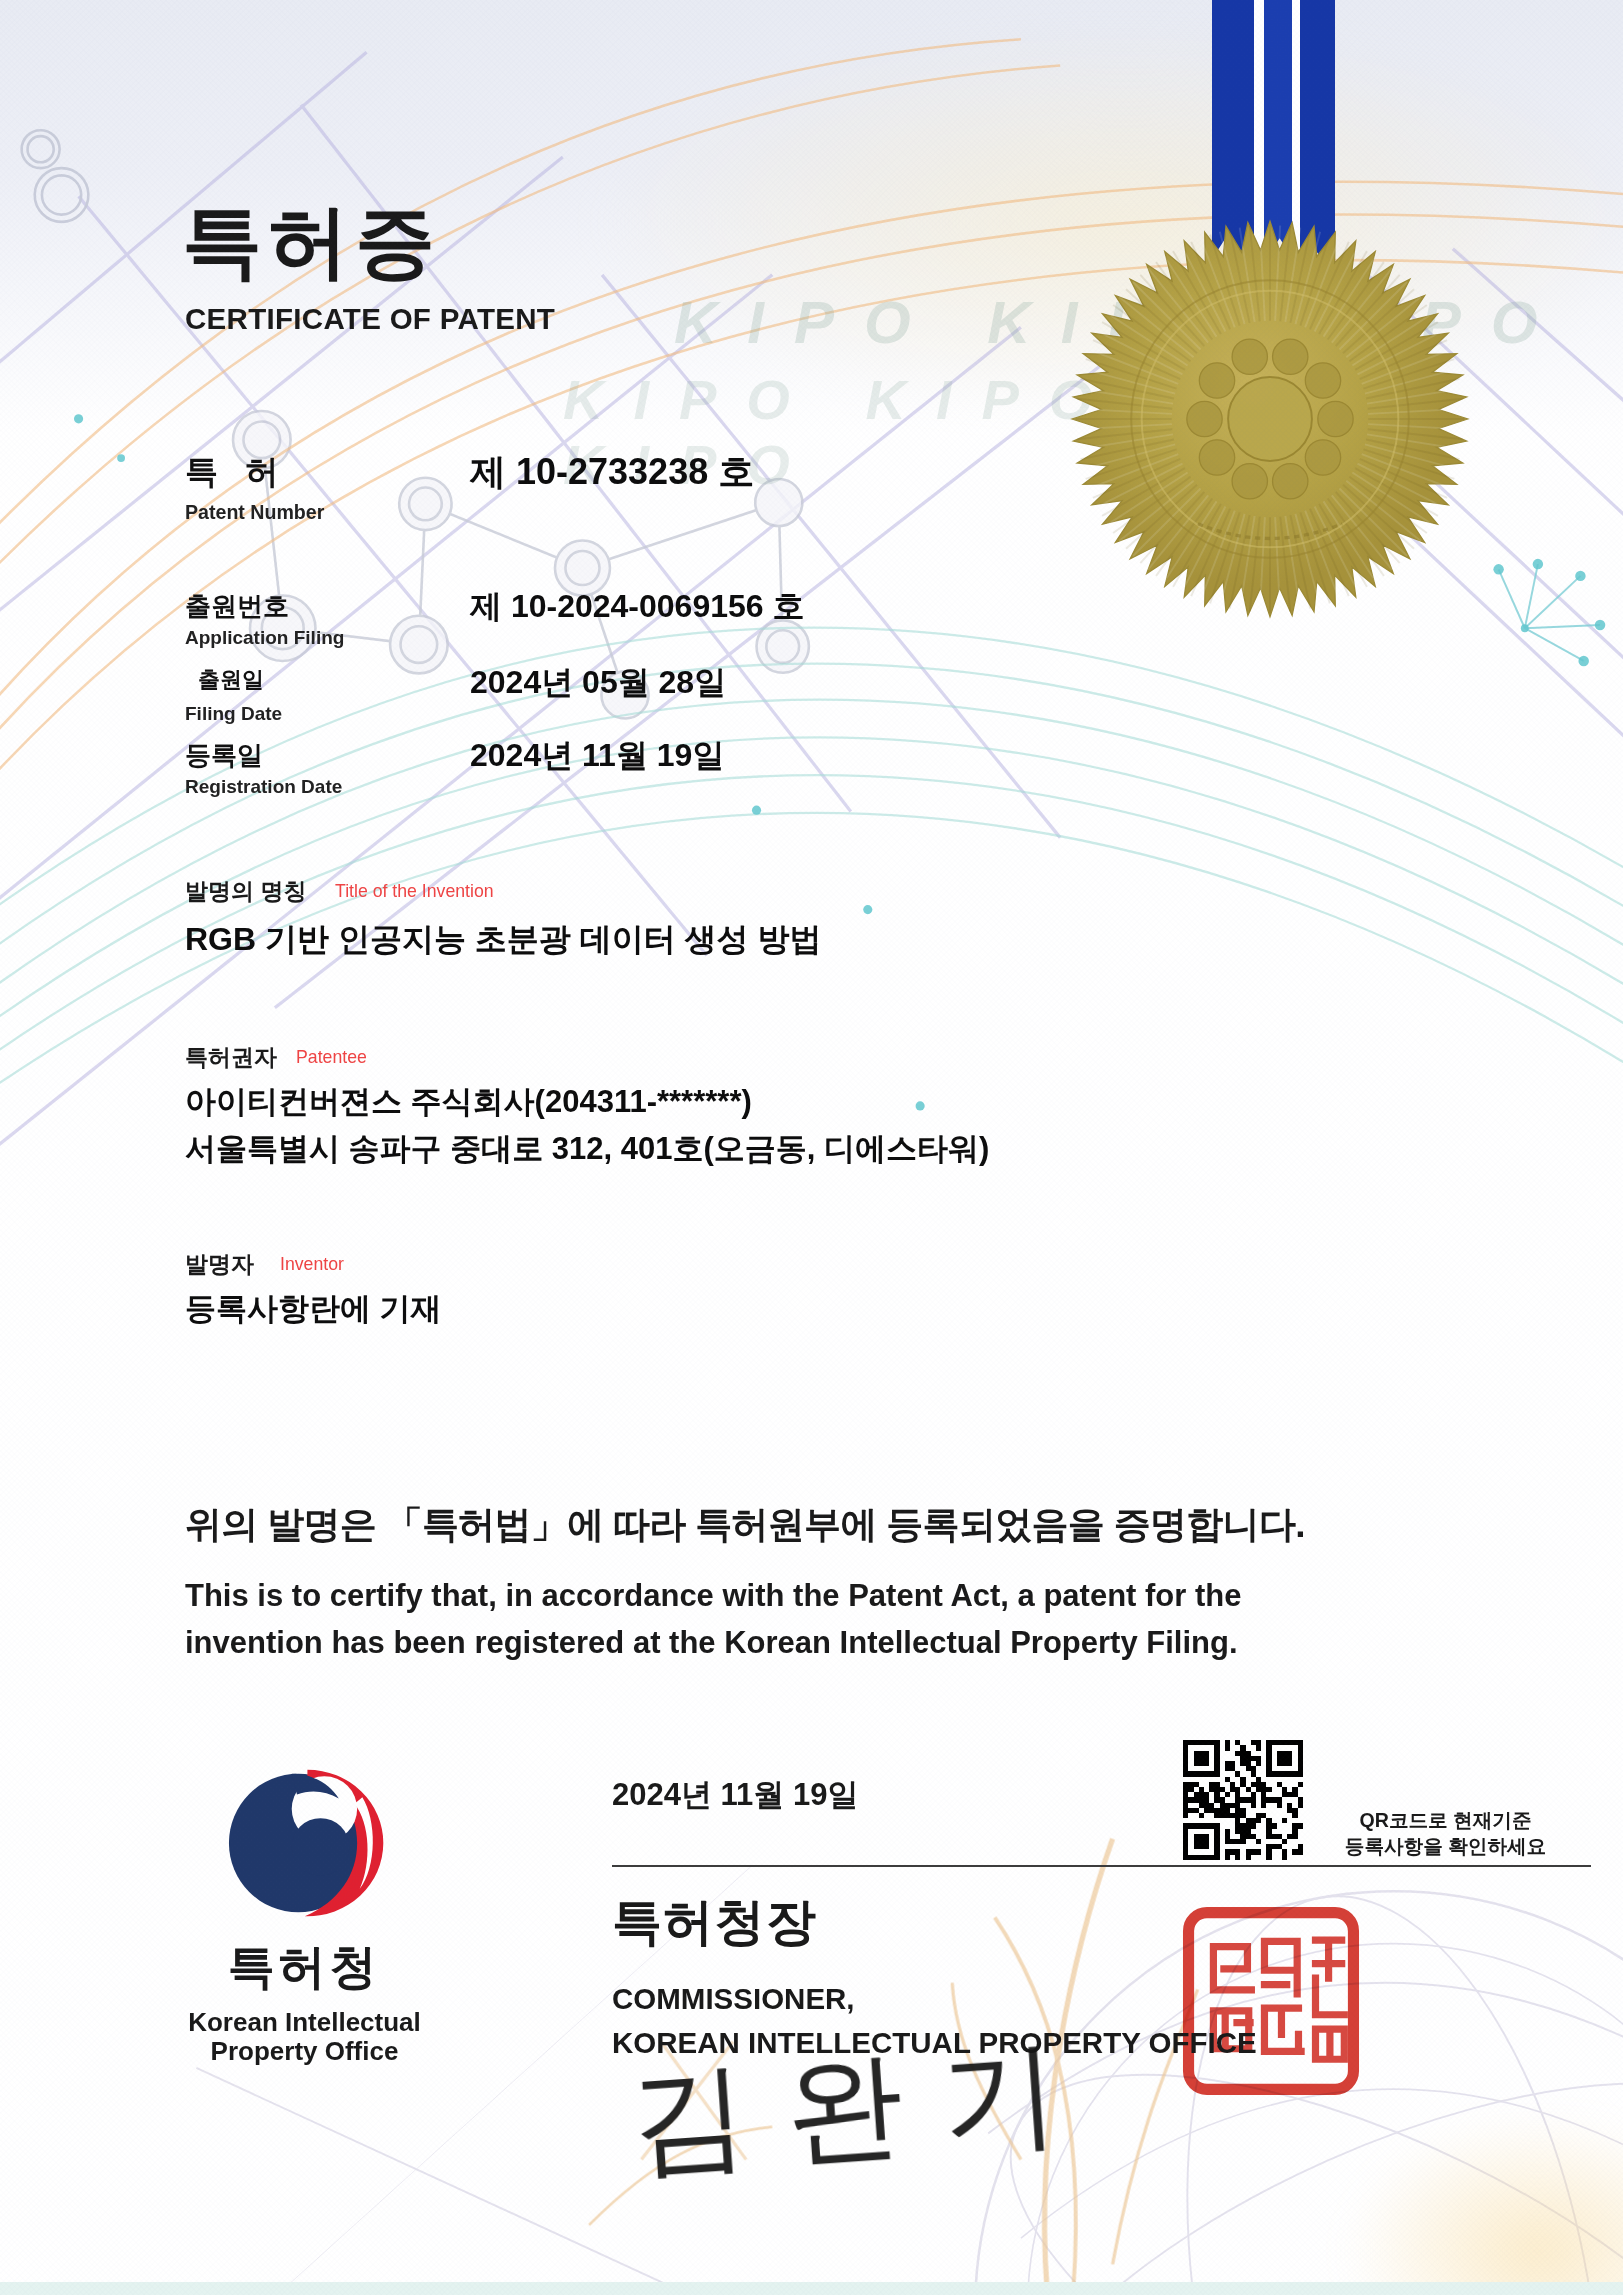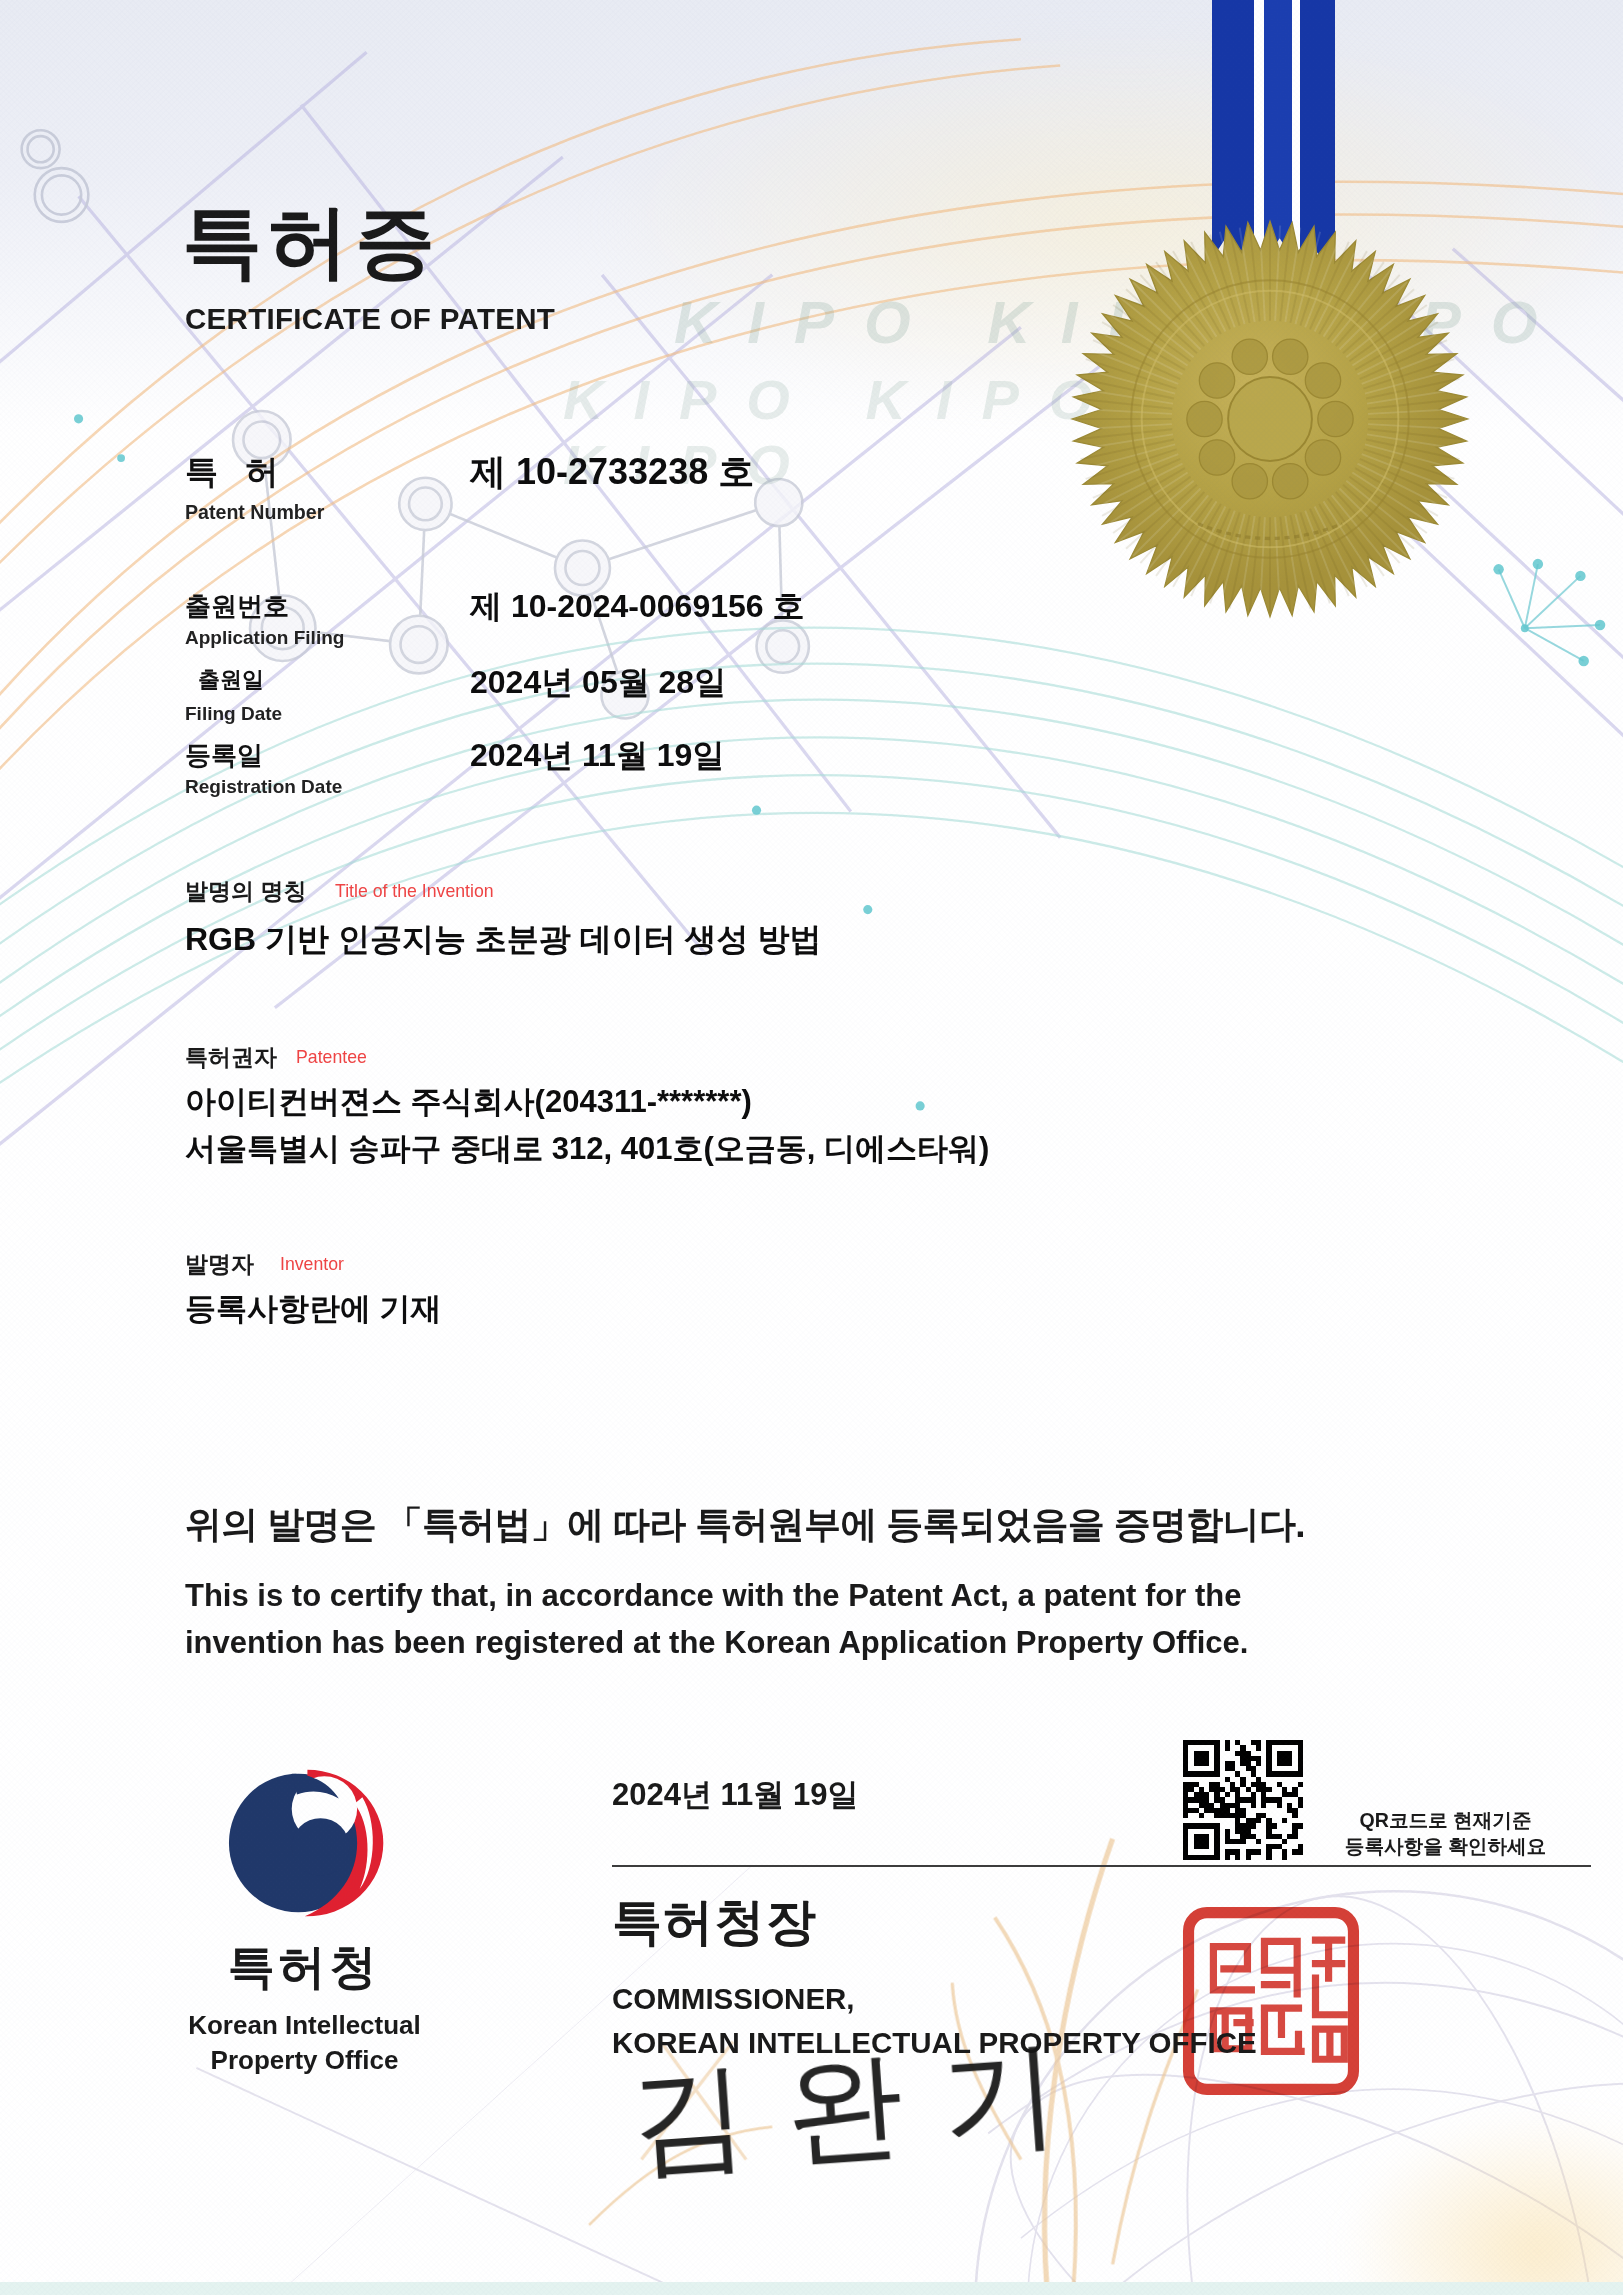--- a/index.html
+++ b/index.html
@@ -45,21 +45,21 @@
   .comm-ko{left:612px;top:1889px;font-size:50px;font-weight:800;letter-spacing:1.3px;font-family:Liberation Mono, monospace;}
   .comm-en1{left:612px;top:1982px;font-size:29.5px;font-weight:700;}
   .comm-en2{left:612px;top:2026px;font-size:29.5px;font-weight:700;}
   .signature{left:625px;top:2045px;font-size:117px;font-weight:400;color:#141414;
     letter-spacing:39px;transform:rotate(-4deg);transform-origin:left top;opacity:.92;}
   .qr-caption{left:1321px;top:1807px;width:249px;font-size:19.6px;font-weight:600;
     text-align:center;line-height:26px;}
   .wm{position:absolute;font-weight:700;color:rgba(140,170,158,.26);letter-spacing:30px;font-style:italic;}
 
   .org-ko{left:209px;top:1936px;width:190px;text-align:center;font-size:47px;font-weight:800;letter-spacing:3.9px;}
-  .org-en{left:167px;top:2008px;width:275px;text-align:center;font-size:26px;font-weight:600;line-height:35px;white-space:pre-line;}
+  .org-en{left:167px;top:2008px;width:275px;text-align:center;font-size:26px;font-weight:600;line-height:29px;white-space:pre-line;}
 
   .seal{left:1182px;top:1906px;opacity:.93;mix-blend-mode:multiply;}
   .qr{left:1178px;top:1735px;background:#fff;}
   .comm-text-layer{z-index:6;}
   .seal-layer{z-index:5;}
   .sig-layer{z-index:7;}
 </style>
 </head>
 <body>
 
@@ -350,21 +350,21 @@
   <div class="t sec-en" style="left:296px;top:1047px;">Patentee</div>
   <div class="t val" style="left:185px;top:1081px;font-size:31px;">아이티컨버젼스 주식회사(204311-*******)</div>
   <div class="t val" style="left:185px;top:1128px;font-size:31px;">서울특별시 송파구 중대로 312, 401호(오금동, 디에스타워)</div>
 
   <div class="t sec-ko" style="left:185px;top:1249px;">발명자</div>
   <div class="t sec-en" style="left:280px;top:1254px;">Inventor</div>
   <div class="t val" style="left:185px;top:1288px;font-size:31px;">등록사항란에 기재</div>
 
   <div class="t statement-ko">위의 발명은 「특허법」에 따라 특허원부에 등록되었음을 증명합니다.</div>
   <div class="t statement-en">This is to certify that, in accordance with the Patent Act, a patent for the
-invention has been registered at the Korean Application Property Office.</div>
+invention has been registered at the Korean Intellectual Property Filing.</div>
 
   <div class="t issue-date comm-text-layer">2024년 11월 19일</div>
   <div class="abs rule"></div>
   <div class="t comm-ko comm-text-layer">특허청장</div>
   <div class="t comm-en1 comm-text-layer">COMMISSIONER,</div>
   <div class="t comm-en2 comm-text-layer">KOREAN INTELLECTUAL PROPERTY OFFICE</div>
   <div class="t signature sig-layer">김완기</div>
 
   <svg class="abs qr" width="130" height="130" viewBox="0 0 25 25" shape-rendering="crispEdges">
     <rect width="25" height="25" fill="#ffffff"></rect>

